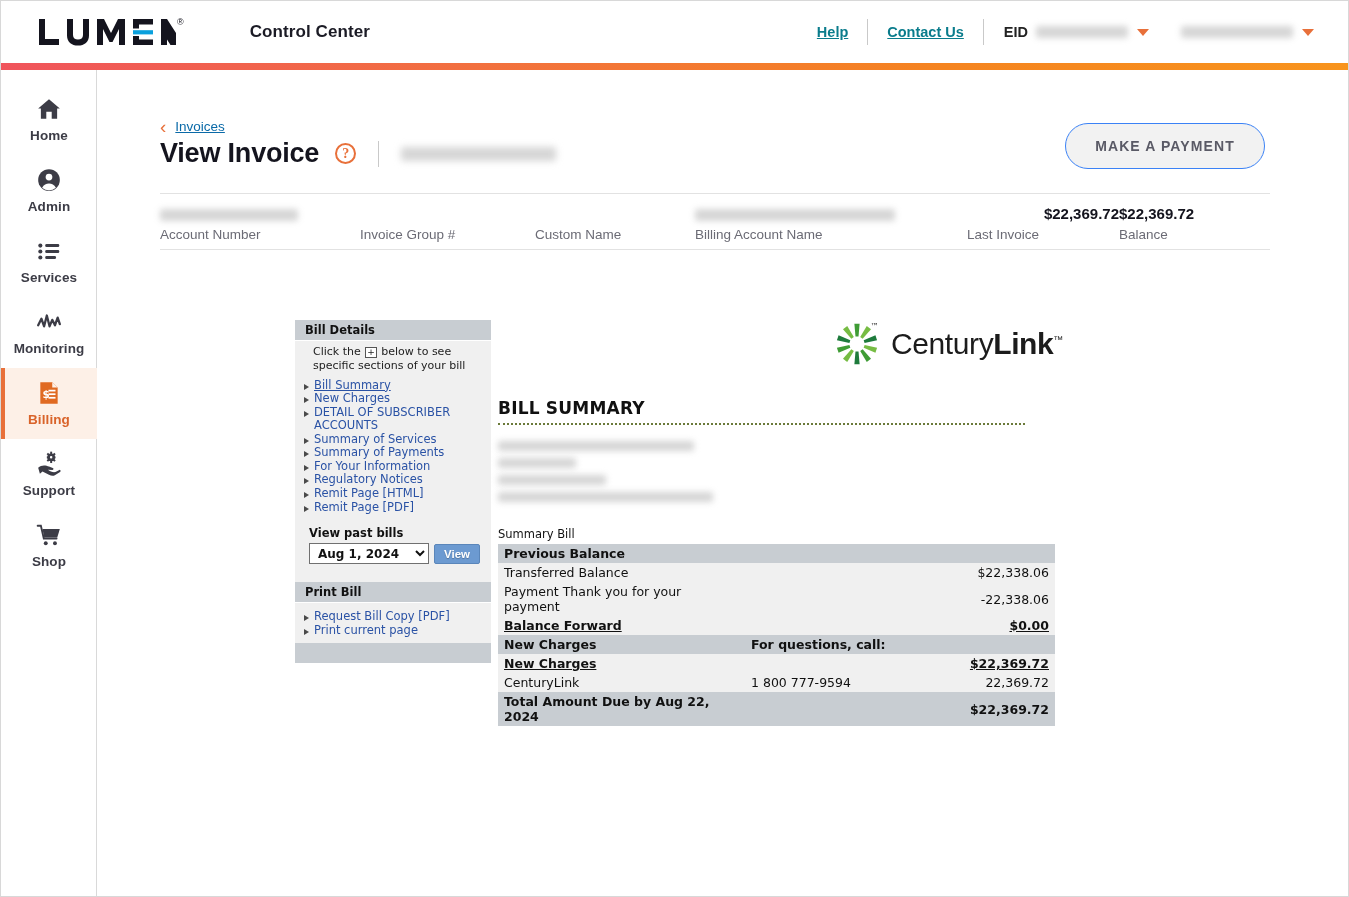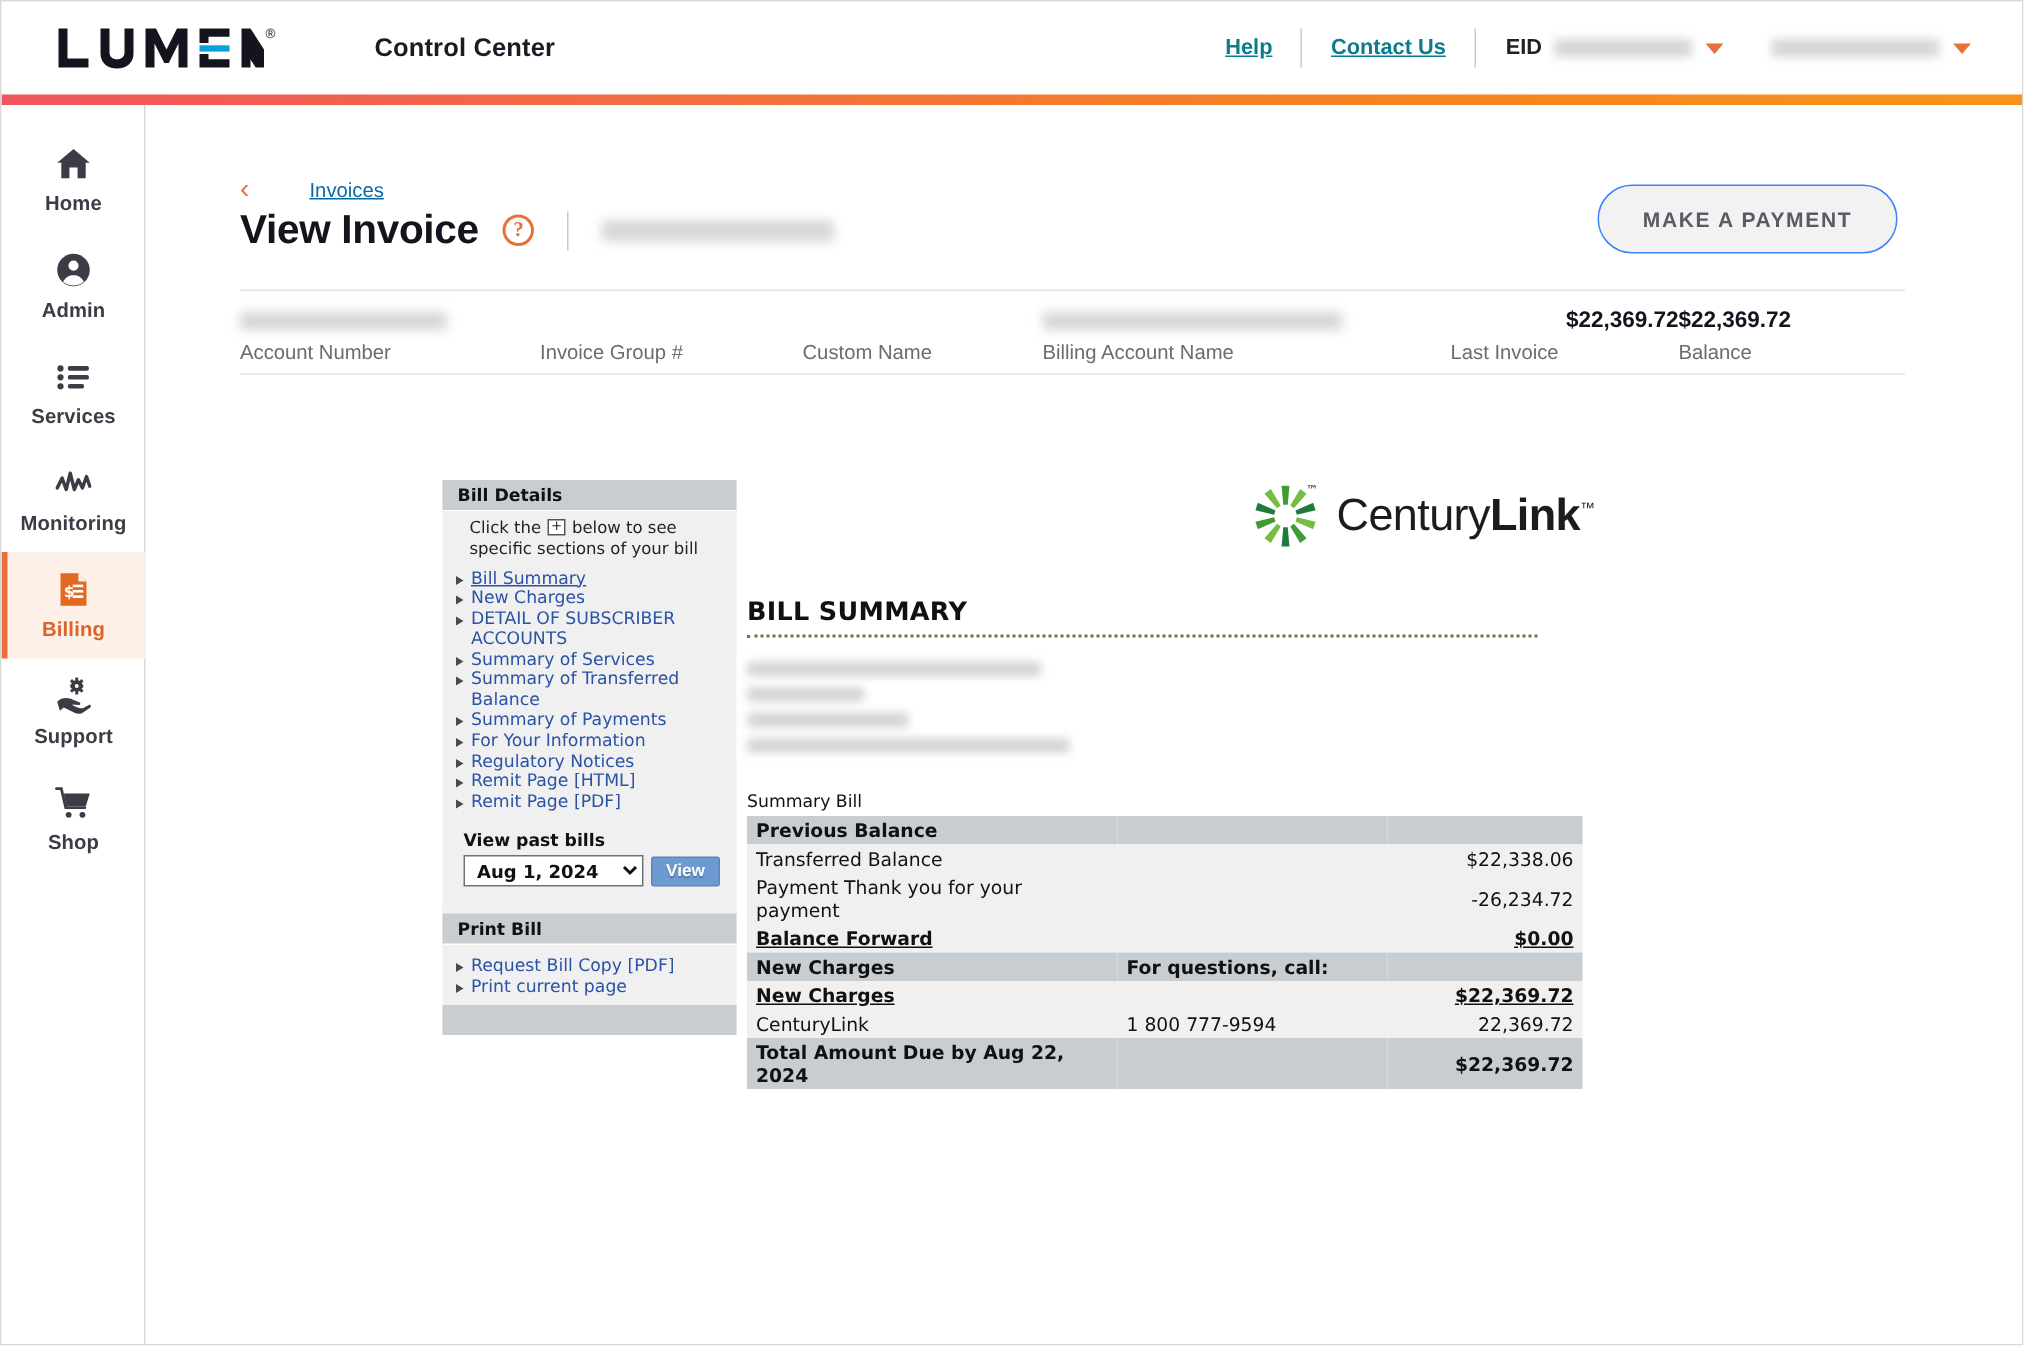--- a/index.html
+++ b/index.html
@@ -136,21 +136,21 @@
     display: flex; align-items: center;
     font-size: 13.5px;
   }
   .bc-chev {
     color: #e8703a; font-size: 19px;
     margin-right: 9px; line-height: 1;
     font-weight: 300;
   }
   .bc-link {
     color: #0a6aa8; text-decoration: underline;
-    cursor: pointer; font-size: 13.5px; margin-left: 31px;
+    cursor: pointer; font-size: 13.5px;
   }
   .title-row {
     position: absolute; left: 62px; top: 68px;
     display: flex; align-items: center;
   }
   .page-title {
     font-size: 27px; font-weight: bold; color: #14141e;
     letter-spacing: -0.2px;
   }
   .help-circle {
@@ -520,24 +520,20 @@
         <div class="link-row">
           <span class="bullet"></span>
           <span class="blink">DETAIL OF SUBSCRIBER ACCOUNTS</span>
         </div>
         <div class="link-row">
           <span class="bullet"></span>
           <span class="blink">Summary of Services</span>
         </div>
         <div class="link-row">
           <span class="bullet"></span>
-          <span class="blink">Summary of Transferred Balance</span>
-        </div>
-        <div class="link-row">
-          <span class="bullet"></span>
           <span class="blink">Summary of Payments</span>
         </div>
         <div class="link-row">
           <span class="bullet"></span>
           <span class="blink">For Your Information</span>
         </div>
         <div class="link-row">
           <span class="bullet"></span>
           <span class="blink">Regulatory Notices</span>
         </div>
@@ -640,21 +636,21 @@
             <td class="amt"></td>
           </tr>
           <tr class="data">
             <td>Transferred Balance</td>
             <td class="mid"></td>
             <td class="amt">$22,338.06</td>
           </tr>
           <tr class="data">
             <td>Payment Thank you for your payment</td>
             <td class="mid"></td>
-            <td class="amt">-26,234.72</td>
+            <td class="amt">-22,338.06</td>
           </tr>
           <tr class="data bold">
             <td>Balance Forward</td>
             <td class="mid"></td>
             <td class="amt">$0.00</td>
           </tr>
           <tr class="hdr">
             <td>New Charges</td>
             <td class="mid">For questions, call:</td>
             <td class="amt"></td>

